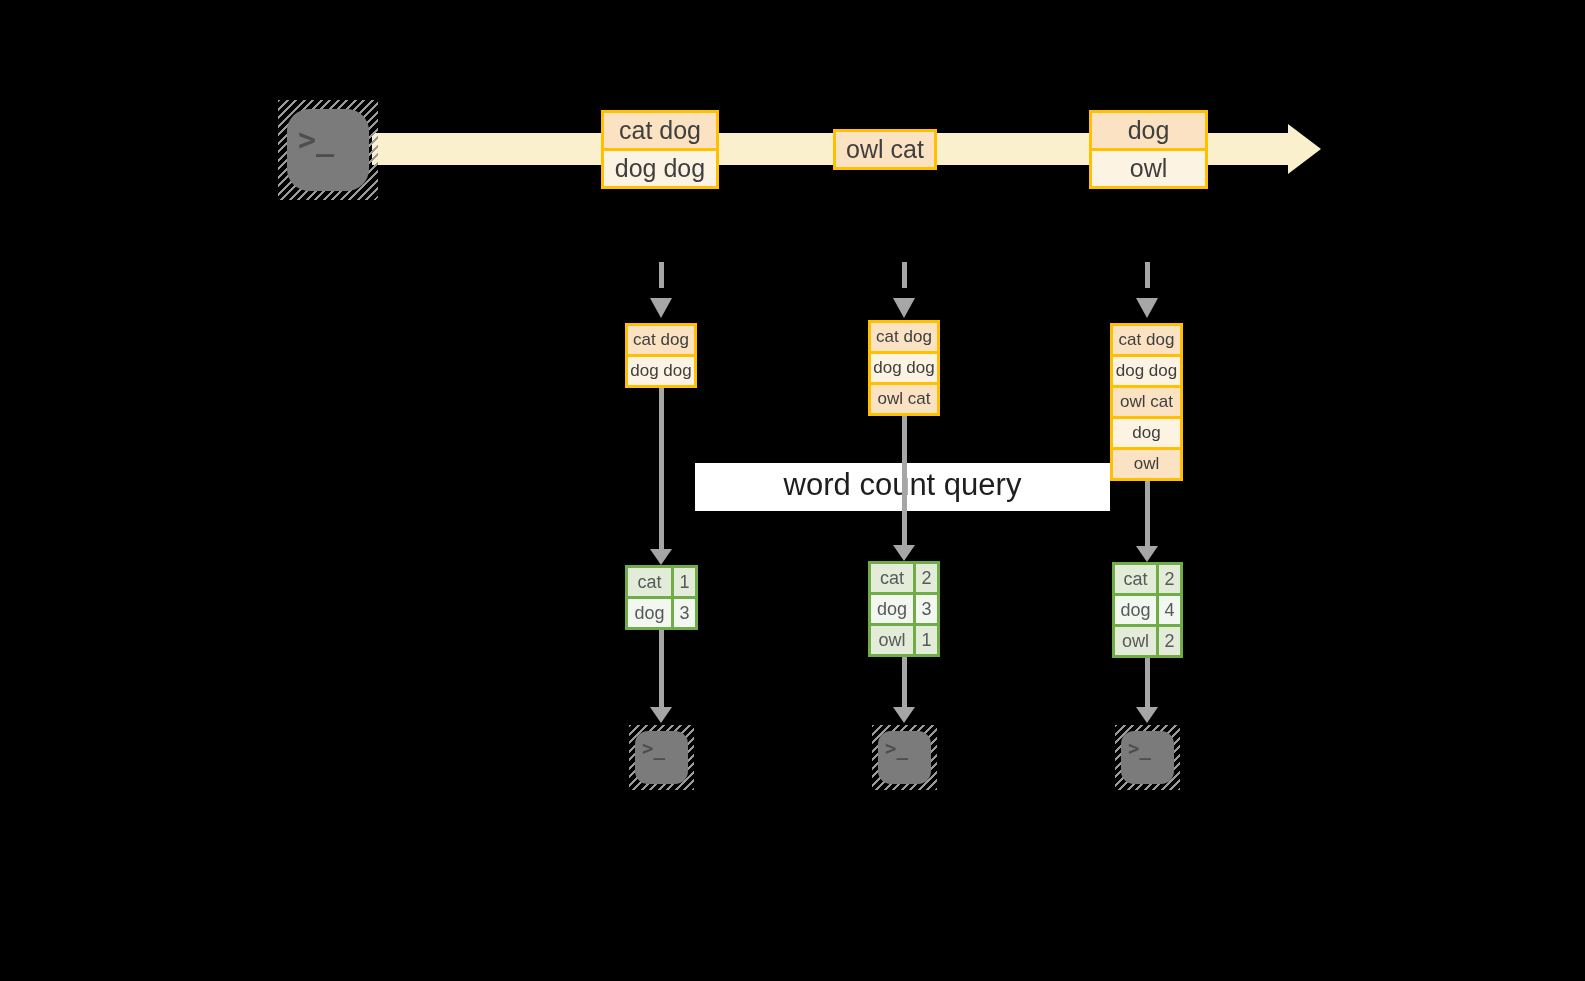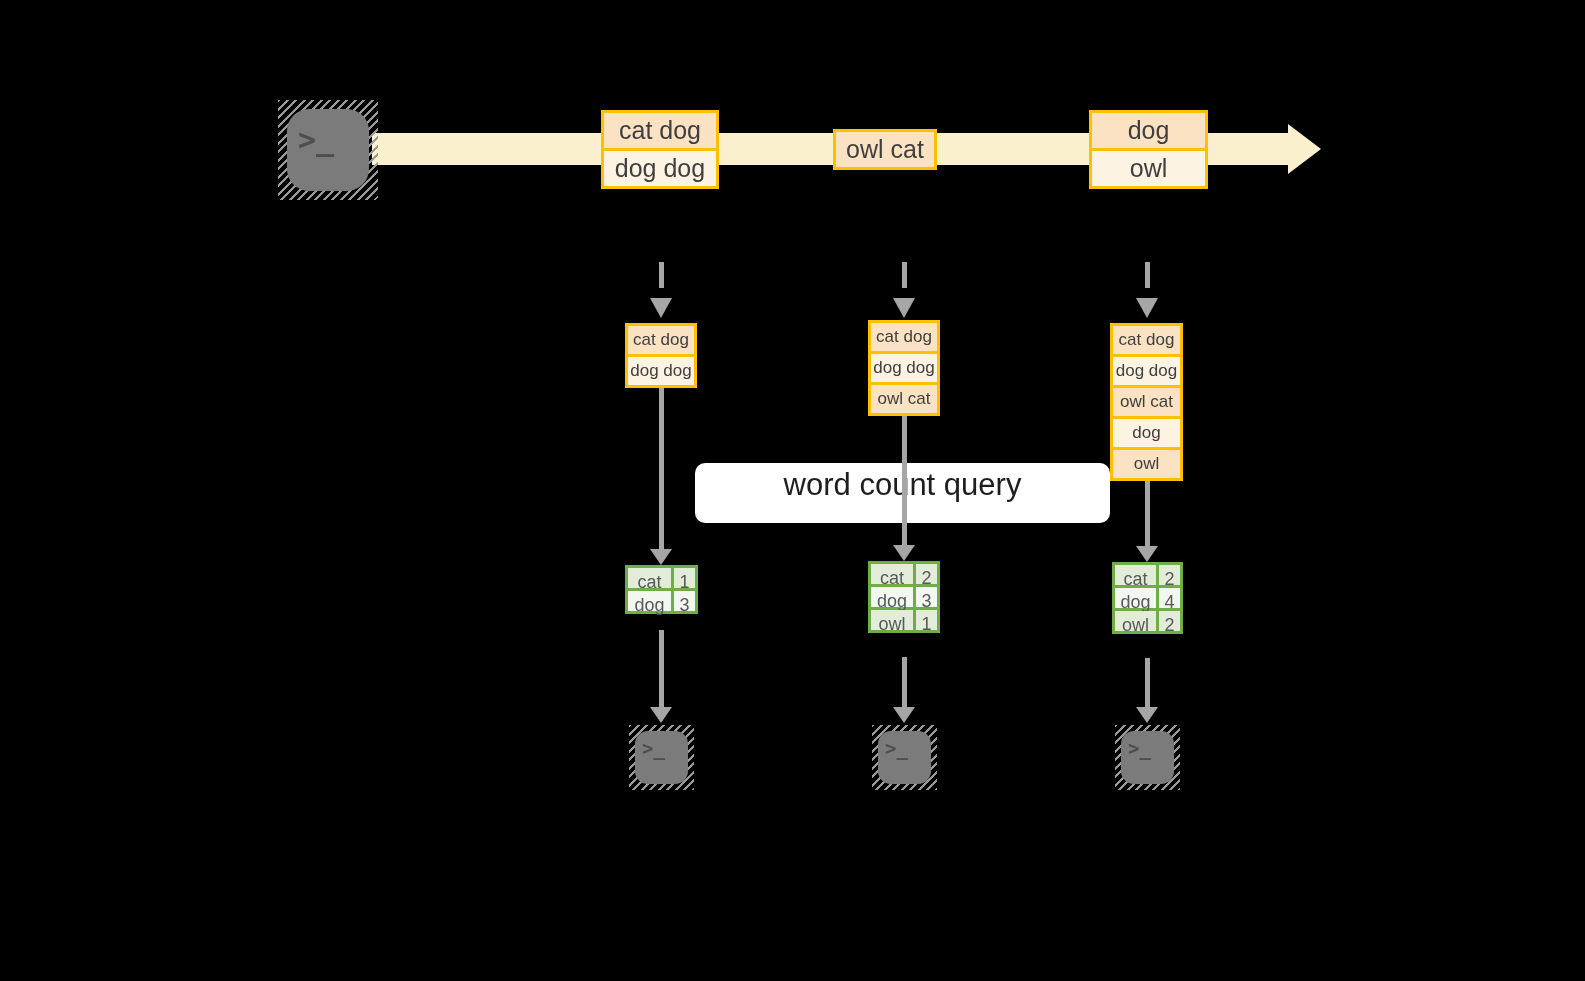--- a/index.html
+++ b/index.html
@@ -31,36 +31,36 @@
   
   .obox{border:3px solid var(--orange);z-index:5;background:var(--orange);}
   .orow{display:block;text-align:center;color:var(--ink);background:var(--o-light);}
   .orow.dark{background:var(--o-dark);}
   .orow + .orow{border-top:3px solid var(--orange);}
   .obox-lg .orow{height:35px;line-height:35px;font-size:25px;}
   .obox-sm .orow{height:28px;line-height:28px;font-size:17px;}
 
   
   .gbox{border:3px solid var(--green);z-index:5;background:var(--green);}
-  .grow{display:flex;height:20px;line-height:28px;font-size:18px;color:var(--gink);}
+  .grow{display:flex;height:28px;line-height:28px;font-size:18px;color:var(--gink);}
   .grow + .grow{border-top:3px solid var(--green);}
   .gword{flex:1;text-align:center;border-right:3px solid var(--green);background:var(--g-light);}
   .gcount{width:21px;text-align:center;background:var(--g-light);}
   .grow.dark .gword,.grow.dark .gcount{background:var(--g-dark);}
 
   
   .vseg{width:5px;background:var(--arrow);z-index:4;}
   .vhead{width:0;height:0;z-index:4;
     border-left:11px solid transparent;border-right:11px solid transparent;
     border-top:20px solid var(--arrow);}
   .vhead.small{border-top-width:16px;}
 
   
-  .query-label{left:695px;top:463px;width:415px;height:60px;background:#ffffff;
-    color:#1E1E1E;font-size:31px;line-height:44px;text-align:center;z-index:3;border-radius:10px;}
+  .query-label{left:695px;top:463px;width:415px;height:48px;background:#ffffff;
+    color:#1E1E1E;font-size:31px;line-height:44px;text-align:center;z-index:3;}
 
   
   .term{z-index:5;}
   .term-hatch{position:absolute;inset:0;
     background:repeating-linear-gradient(135deg,#9A9A9A 0 2px,transparent 2px 6px);}
   .term-body{position:absolute;background:var(--term);}
   .term-glyph{position:absolute;font-family:"DejaVu Sans Mono",monospace;font-weight:bold;color:#4E4E4E;}
   .term-lg .term-body{inset:9px;border-radius:22px;}
   .term-lg .term-glyph{left:20px;top:22px;font-size:30px;}
   .term-sm .term-body{inset:6px;border-radius:13px;}

